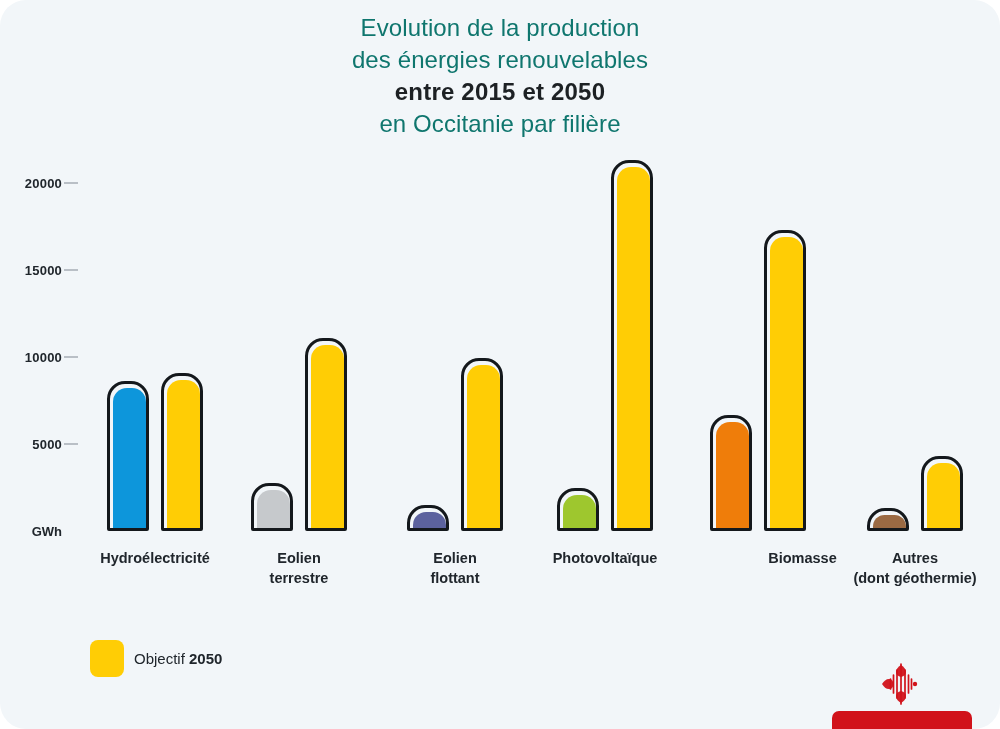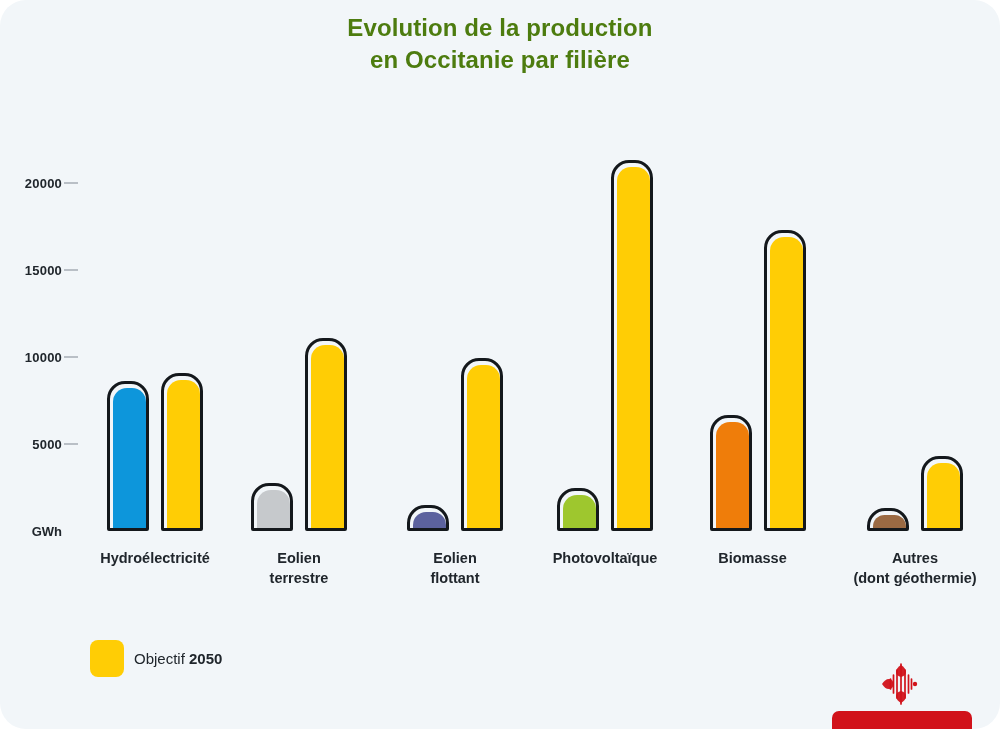--- a/index.html
+++ b/index.html
@@ -19,23 +19,23 @@
   
   #title-block {
     position: absolute;
     top: 12px; left: 0; right: 0;
     text-align: center;
     color: #3a4149;
     line-height: 1.33;
   }
   #title-block .tline {
     font-size: 24px;
-    font-weight: 700;
+    font-weight: 400;
     letter-spacing: 0.1px;
-    color: #4d7c0f;
+    color: #0f766e;
   }
   #title-block .tline.bold {
     font-weight: 700;
     color: #1d2124;
     letter-spacing: 0.2px;
   }
 
   
   #plot {
     position: absolute;
@@ -131,20 +131,22 @@
     border-radius: 7px 7px 0 0;
   }
 </style>
 </head>
 <body>
 
 <div id="page">
 
   <div id="title-block">
     <div class="tline">Evolution de la production</div>
+    <div class="tline">des énergies renouvelables</div>
+    <div class="tline bold">entre 2015 et 2050</div>
     <div class="tline">en Occitanie par filière</div>
   </div>
 
   <div id="plot">
     <div id="y-axis">
         <div class="y-label" style="top: 444px; left: 0px;">5000</div>
         <div class="y-tick" style="top: 444px;"></div>
         <div class="y-label" style="top: 357px; left: 0px;">10000</div>
         <div class="y-tick" style="top: 357px;"></div>
         <div class="y-label" style="top: 270px; left: 0px;">15000</div>
@@ -199,21 +201,21 @@
           <div>Eolien</div>
           <div>terrestre</div>
         </div>
         <div class="cat-label" style="left: 455px; top: 549px;">
           <div>Eolien</div>
           <div>flottant</div>
         </div>
         <div class="cat-label" style="left: 605px; top: 549px;">
           <div>Photovoltaïque</div>
         </div>
-        <div class="cat-label" style="left: 740px; top: 549px; padding-left: 25px;">
+        <div class="cat-label" style="left: 790px; top: 549px; padding-left: 25px;">
           <div>Biomasse</div>
         </div>
         <div class="cat-label" style="left: 915px; top: 549px;">
           <div>Autres</div>
           <div>(dont géothermie)</div>
         </div>
       </div>
   </div>
 
   <div id="legend">

